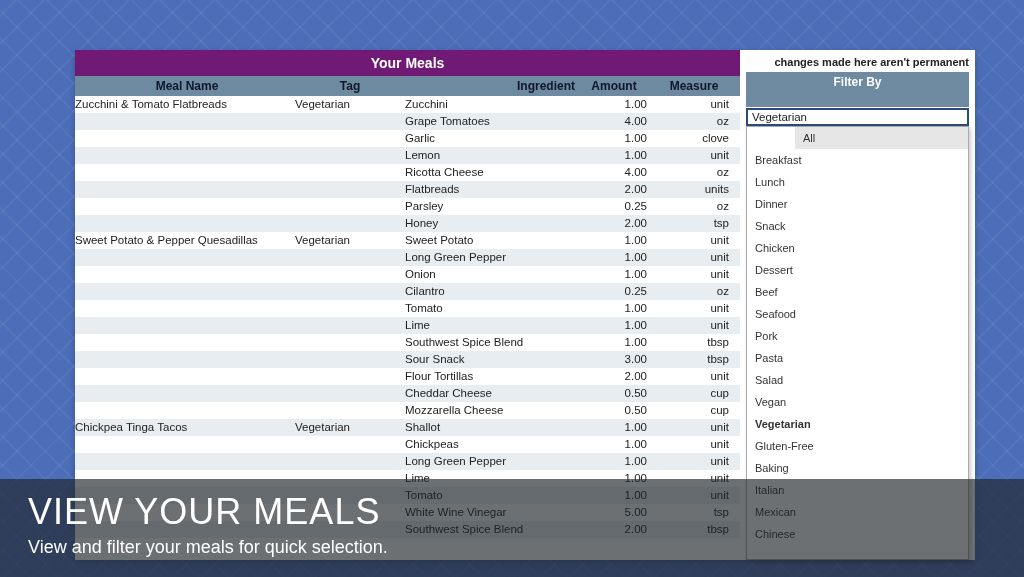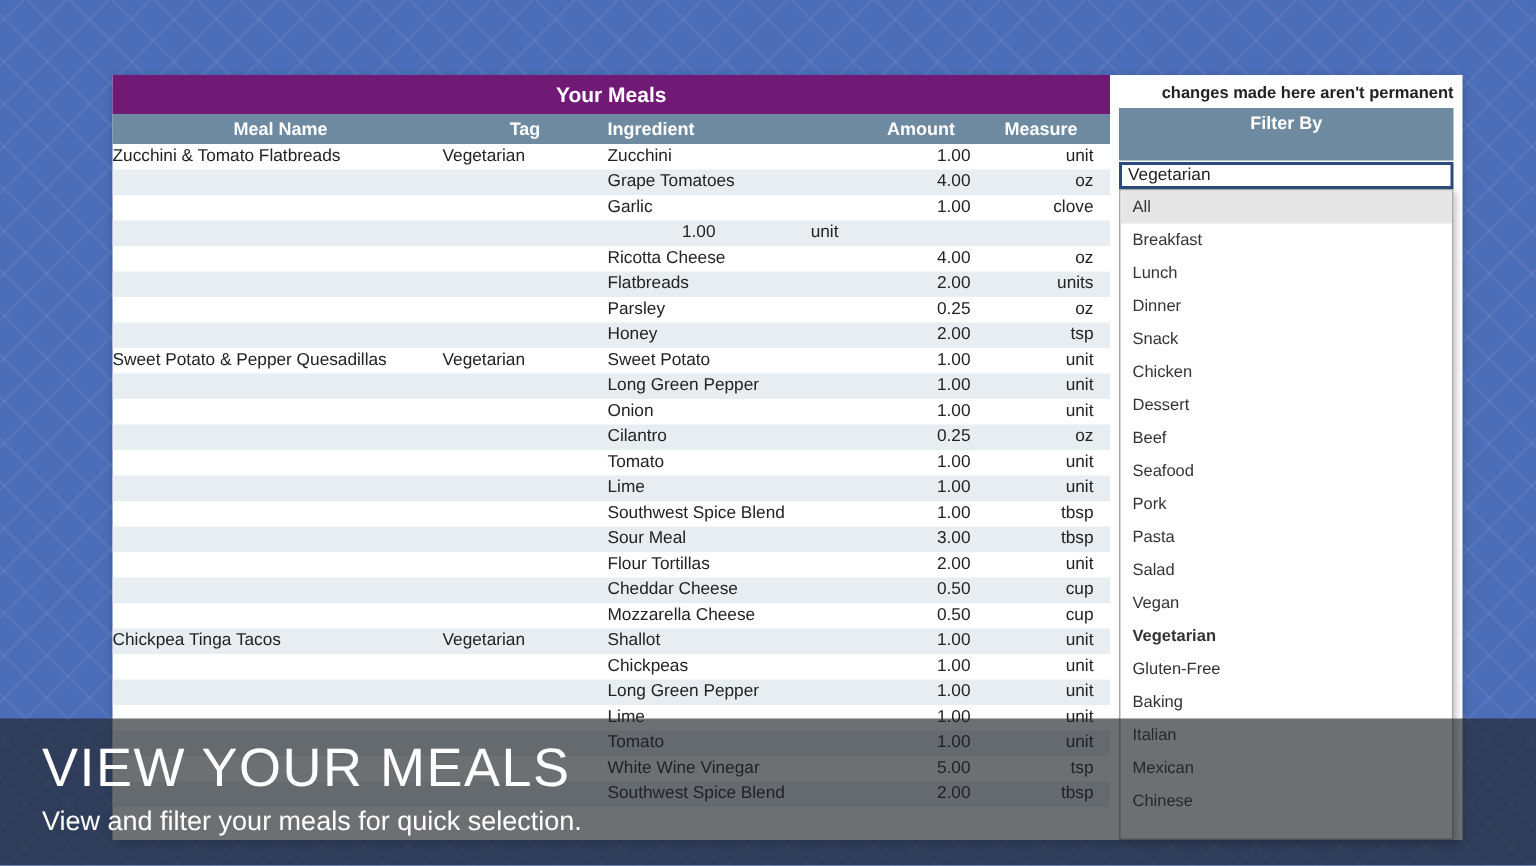--- a/index.html
+++ b/index.html
@@ -32,24 +32,24 @@
   .title-bar {
     background: #701a75;
     color: #fff;
     font-weight: bold;
     text-align: center;
     height: 26px;
     line-height: 26px;
     font-size: 14px;
   }
 
-  .header-row { display: flex; background: #6e8aa0; color: #ffffff; font-weight: bold; height: 20px; line-height: 20px; font-size: 12px; }
+  .header-row { display: flex; background: #6e8aa0; color: #0f172a; font-weight: bold; height: 20px; line-height: 20px; font-size: 12px; }
   .col-meal   { width: 220px; padding-left: 4px; text-align: center;}
   .col-tag    { width: 110px; text-align: center;}
-  .col-ing    { width: 170px; text-align: left;}
+  .col-ing    { width: 170px; text-align: right;}
   .col-amt    { width: 78px;  text-align: center;}
   .col-meas   { width: 82px;  text-align: center;}
 
   .rows { flex: 1; overflow: hidden; }
   .row { display: flex; height: 17px; line-height: 17px; font-size: 11.5px; color: #222; }
   .row:nth-child(even) { background: #e8edf1; }
   .row .col-meal { text-align: left; padding-left: 0; }
   .row .col-tag  { text-align: left; }
   .row .col-ing  { text-align: left; }
   .row .col-amt  { text-align: right; padding-right: 6px; }
@@ -95,21 +95,21 @@
   }
   .dropdown-item {
     height: 22px;
     line-height: 22px;
     padding-left: 8px;
     font-size: 11px;
     color: #333;
     cursor: pointer;
   }
   .dropdown-item.sel { font-weight: bold; }
-  .dropdown-item.hov { background: #e6e6e6; }
+  .dropdown-item.hov { background: #e6e6e6; margin-left: 48px; }
 
   .caption {
     position: absolute;
     left: 0; right: 0; bottom: 0;
     height: 98px;
     background: rgba(30,35,40,0.65);
     color: #fff;
     padding: 12px 0 0 28px;
   }
   .caption h1 {
@@ -157,20 +157,21 @@
         <div class="row">
           <div class="col-meal"></div>
           <div class="col-tag"></div>
           <div class="col-ing">Garlic</div>
           <div class="col-amt">1.00</div>
           <div class="col-meas">clove</div>
         </div>
         <div class="row">
           <div class="col-meal"></div>
           <div class="col-tag"></div>
+          <div class="col-ing">Lemon</div>
           <div class="col-amt">1.00</div>
           <div class="col-meas">unit</div>
         </div>
         <div class="row">
           <div class="col-meal"></div>
           <div class="col-tag"></div>
           <div class="col-ing">Ricotta Cheese</div>
           <div class="col-amt">4.00</div>
           <div class="col-meas">oz</div>
         </div>
@@ -240,21 +241,21 @@
         <div class="row">
           <div class="col-meal"></div>
           <div class="col-tag"></div>
           <div class="col-ing">Southwest Spice Blend</div>
           <div class="col-amt">1.00</div>
           <div class="col-meas">tbsp</div>
         </div>
         <div class="row">
           <div class="col-meal"></div>
           <div class="col-tag"></div>
-          <div class="col-ing">Sour Meal</div>
+          <div class="col-ing">Sour Snack</div>
           <div class="col-amt">3.00</div>
           <div class="col-meas">tbsp</div>
         </div>
         <div class="row">
           <div class="col-meal"></div>
           <div class="col-tag"></div>
           <div class="col-ing">Flour Tortillas</div>
           <div class="col-amt">2.00</div>
           <div class="col-meas">unit</div>
         </div>

